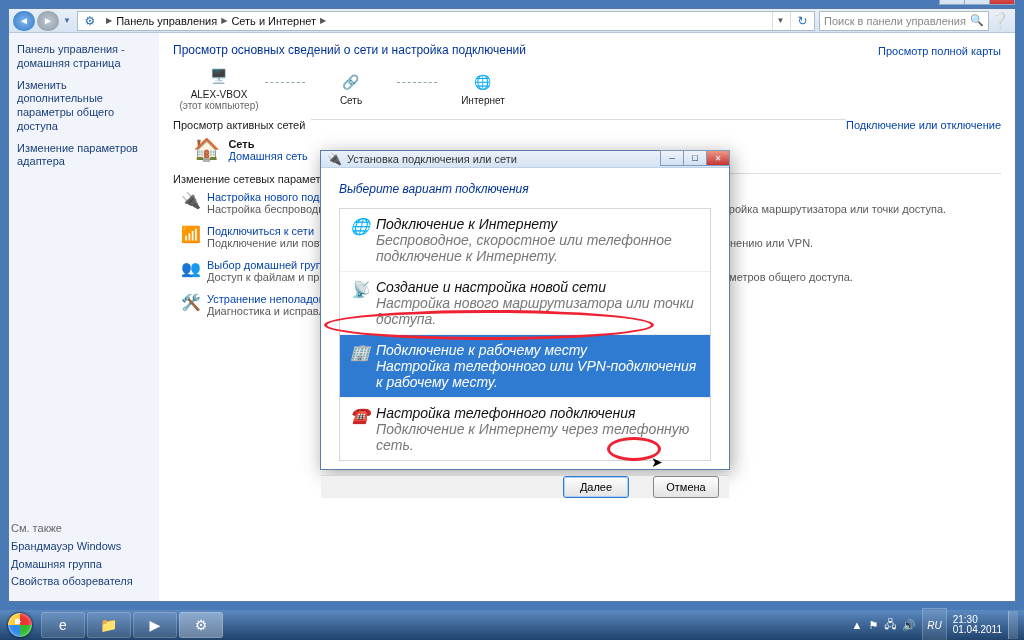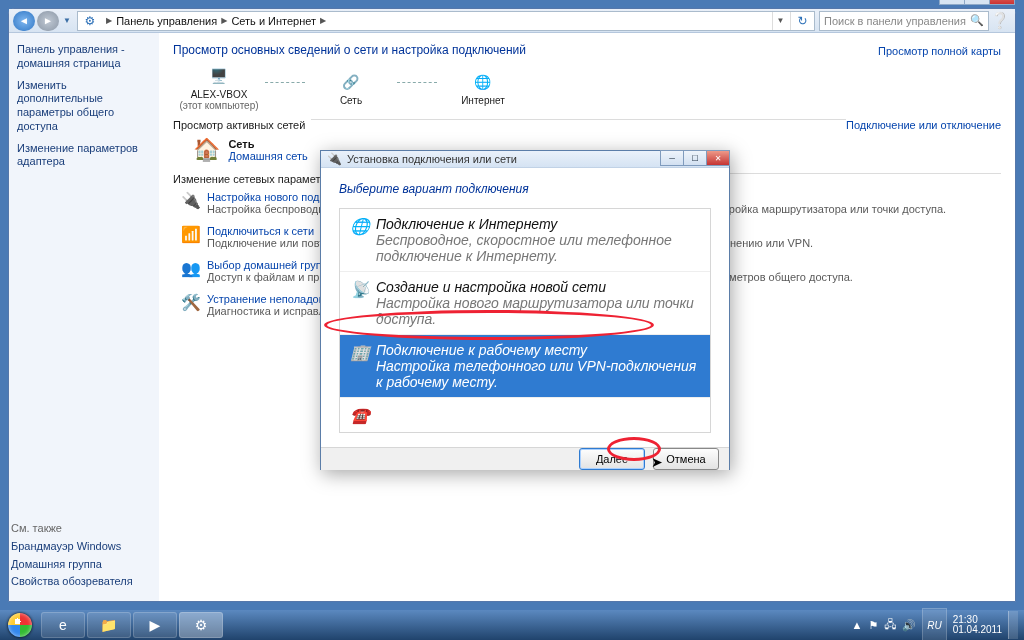--- a/index.html
+++ b/index.html
@@ -64,21 +64,21 @@
 .dlghead{color:#003399;font-size:12px;margin-bottom:12px;}
 .optbox{border:1px solid #d6d6d6;}
 .opt{display:flex;padding:7px 10px;border-bottom:1px solid #eee;align-items:flex-start;cursor:pointer;}
 .opt:last-child{border-bottom:none;}
 .opt .oi{width:22px;font-size:16px;margin-right:6px;margin-top:1px;}
 .opt .ot{font-size:14px;}
 .opt .ot b{color:#111;font-weight:normal;}
 .opt .ot span{color:#777;display:block;}
 .opt.sel{background:#2f7bd1;}
 .opt.sel .ot b,.opt.sel .ot span{color:#fff;}
-.dlgbtnbar{height:38px;background:#f0f0f0;border-top:1px solid #d6d6d6;display:flex;align-items:center;justify-content:flex-end;padding:0 10px;gap:8px;}
+.dlgbtnbar{height:38px;background:#f0f0f0;border-top:1px solid #d6d6d6;display:flex;align-items:center;justify-content:flex-end;padding:0 10px;gap:24px;}
 .btn{min-width:66px;height:22px;font-size:11px;border:1px solid #888;background:linear-gradient(#fdfdfd,#e3e3e3);border-radius:3px;cursor:pointer;}
 .btn.default{border:1px solid #2f7bd1;box-shadow:0 0 0 1px #a9d0ff inset;}
 
 
 .ann-oval{position:absolute;border:3px solid #e23;border-radius:50%;pointer-events:none;}
 .cursor{position:absolute;font-size:14px;color:#000;pointer-events:none;}
 
 
 .taskbar{position:absolute;left:0;right:0;bottom:0;height:30px;background:linear-gradient(#5b89c0,#20436c);display:flex;align-items:center;}
 .startorb{width:40px;height:30px;display:flex;align-items:center;justify-content:center;cursor:pointer;}
@@ -235,20 +235,21 @@
       <div class="opt">
         <div class="oi">📡</div>
         <div class="ot"><b>Создание и настройка новой сети</b><span>Настройка нового маршрутизатора или точки доступа.</span></div>
       </div>
       <div class="opt sel">
         <div class="oi">🏢</div>
         <div class="ot"><b>Подключение к рабочему месту</b><span>Настройка телефонного или VPN-подключения к рабочему месту.</span></div>
       </div>
       <div class="opt">
         <div class="oi">☎️</div>
+        <div class="ot"><b>Настройка телефонного подключения</b><span>Подключение к Интернету через телефонную сеть.</span></div>
       </div>
     </div>
   </div>
   <div class="dlgbtnbar">
     <button class="btn default">Далее</button>
     <button class="btn">Отмена</button>
   </div>
 </div>
 
 <div class="ann-oval" style="left:324px;top:310px;width:330px;height:30px;"></div>

